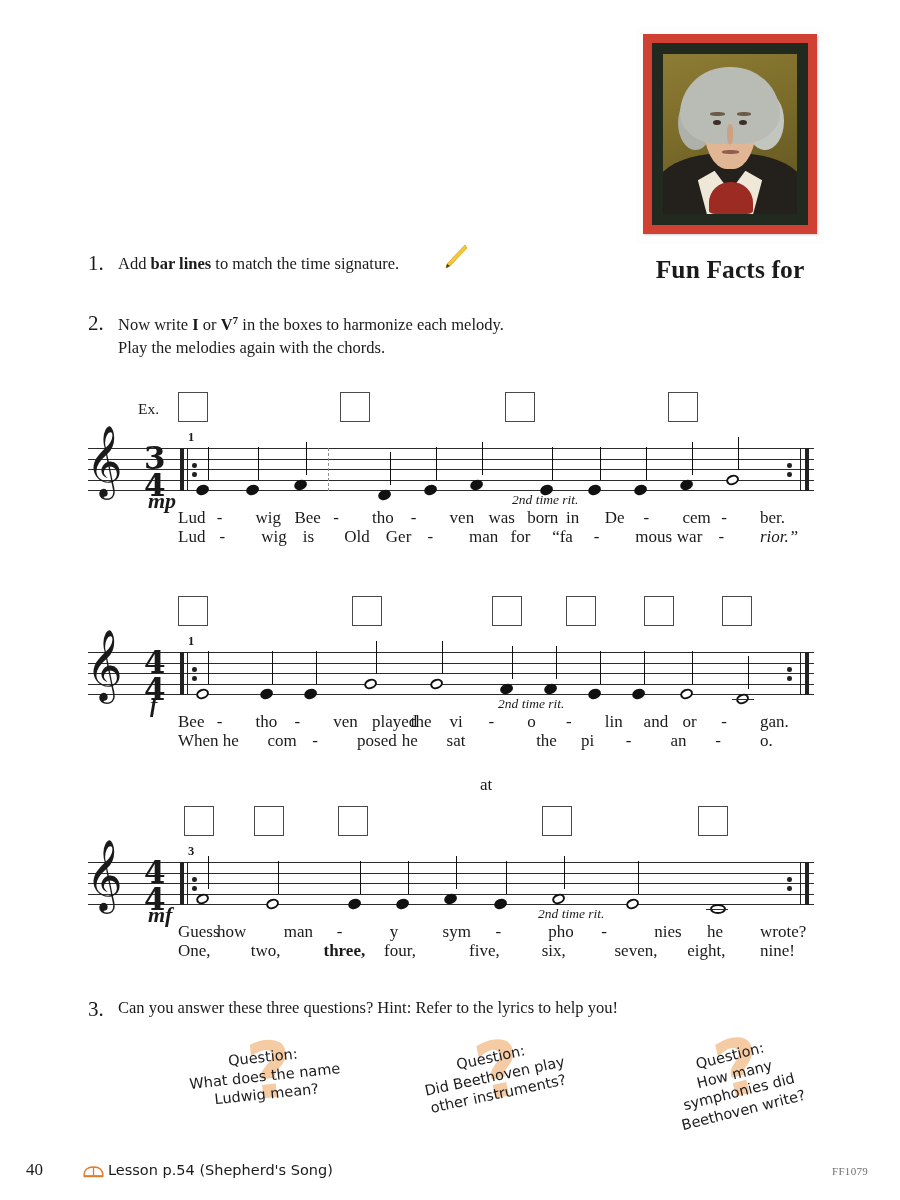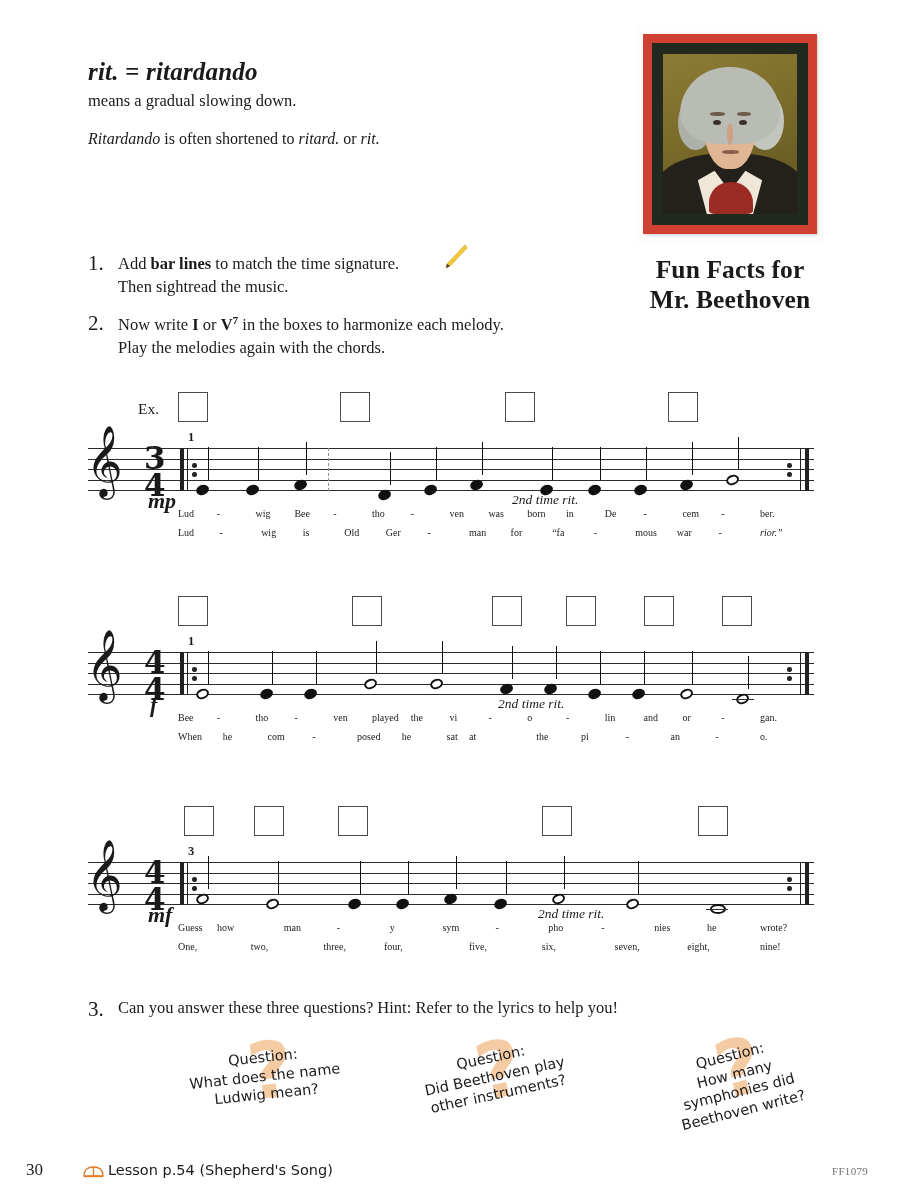--- a/index.html
+++ b/index.html
@@ -157,21 +157,21 @@
     width: 1.7px; height: 33px; background: #111;
   }
   .note.whole .head {
     width: 16px; height: 9.8px; border: 2.4px solid #111;
     background: #fff; transform: rotate(0deg);
   }
   .ledger {
     position: absolute; width: 22px; height: 1.3px; background: #2b2b2b;
   }
   .lyric-row {
-    position: relative; height: 20px; font-size: 10px;
+    position: relative; height: 20px; font-size: 17px;
   }
   .lyric-row span { position: absolute; white-space: pre; }
 
   
   .question {
     position: absolute; width: 190px; height: 96px;
   }
   .qmark {
     position: absolute; font-size: 78px; color: #f5cba4;
     font-family: "DejaVu Sans", sans-serif; font-weight: bold;
@@ -197,25 +197,20 @@
   .cat-num {
     position: absolute; left: 832px; top: 9px; font-size: 11px;
     color: #6f6f6f; letter-spacing: .3px;
   }
 </style>
 </head>
 <body>
 
 <div class="page">
 
-  <div class="lesson-head">
-    <div class="rit-title">rit.  =  ritardando</div>
-    <div class="rit-sub">means a gradual slowing down.</div>
-    <div class="rit-note"><i>Ritardando</i><span> is often shortened to </span><i>ritard.</i><span> or </span><i>rit.</i></div>
-  </div>
 
   <div class="portrait-card">
     <div class="portrait-white">
       <div class="frame-red">
         <div class="frame-dark">
           <div class="portrait-img">
             <div class="p-coat"></div>
             <div class="p-hair l"></div>
             <div class="p-hair r"></div>
             <div class="p-face"></div>
@@ -227,29 +222,27 @@
             <div class="p-nose"></div>
             <div class="p-mouth"></div>
             <div class="p-collar"></div>
             <div class="p-cravat"></div>
           </div>
         </div>
       </div>
     </div>
     <div class="caption">
       <div>Fun Facts for</div>
-      <div>Mr. Beethoven</div>
     </div>
   </div>
 
   <div class="instr instr1">
     <div class="num">1.</div>
     <div class="body">
       <div><span>Add </span><b>bar lines</b><span> to match the time signature.</span></div>
-      <div>Then sightread the music.</div>
     </div>
   </div>
   <div class="pencil-icon">
     <svg width="26" height="26" viewBox="0 0 26 26">
       <polygon points="23,1 25,4 8,22 4,24 5,20" fill="#f2c838" stroke="#d8a81e" stroke-width="0.8"></polygon>
       <polygon points="4,24 5,20 8,22" fill="#3a3a3a"></polygon>
     </svg>
   </div>
 
   <div class="instr instr2">
@@ -473,21 +466,21 @@
           <span style="left: 760px;">gan.</span>
         </div>
         <div class="lyric-row" style="position: absolute; left: 0px; top: 731px; width: 900px;">
           <span style="left: 178px;">When</span>
           <span style="left: 222.769px;">he</span>
           <span style="left: 267.538px;">com</span>
           <span style="left: 312.308px;">-</span>
           <span style="left: 357.077px;">posed</span>
           <span style="left: 401.846px;">he</span>
           <span style="left: 446.615px;">sat</span>
-          <span style="left: 469px;">at</span>
+          <span style="left: 480px; margin-top: 44px;">at</span>
           <span style="left: 536.154px;">the</span>
           <span style="left: 580.923px;">pi</span>
           <span style="left: 625.692px;">-</span>
           <span style="left: 670.462px;">an</span>
           <span style="left: 715.231px;">-</span>
           <span style="left: 760px;">o.</span>
         </div>
       </div>
       <div class="system">
         <div class="chordbox" style="left: 184px; top: 806px;"></div>
@@ -568,21 +561,21 @@
           <span style="left: 495.455px;">-</span>
           <span style="left: 548.364px;">pho</span>
           <span style="left: 601.273px;">-</span>
           <span style="left: 654.182px;">nies</span>
           <span style="left: 707.091px;">he</span>
           <span style="left: 760px;">wrote?</span>
         </div>
         <div class="lyric-row" style="position: absolute; left: 0px; top: 941px; width: 900px;">
           <span style="left: 178px;">One,</span>
           <span style="left: 250.75px;">two,</span>
-          <span style="left: 323.5px;">three,</span>
+          <span style="left: 323.5px; font-weight: bold;">three,</span>
           <span style="left: 384px; font-family: Liberation Serif, serif;">four,</span>
           <span style="left: 469px;">five,</span>
           <span style="left: 541.75px;">six,</span>
           <span style="left: 614.5px;">seven,</span>
           <span style="left: 687.25px;">eight,</span>
           <span style="left: 760px;">nine!</span>
         </div>
       </div>
     </div>
 
@@ -613,21 +606,21 @@
         <div class="qtext" style="top: 18px;">
           <div>Question:</div>
           <div>How many</div>
           <div>symphonies did</div>
           <div>Beethoven write?</div>
         </div>
       </div>
     </div>
 
   <div class="footer">
-    <div class="pg-num">30</div>
+    <div class="pg-num">40</div>
     <div class="book-icon">
       <svg width="22" height="15" viewBox="0 0 22 15">
         <path d="M1 12 C1 5 5 3 10.5 3 C16 3 20 5 20 12 Z" fill="#fff" stroke="#e07b28" stroke-width="1.3"></path>
         <line x1="10.5" y1="3" x2="10.5" y2="12" stroke="#e07b28" stroke-width="1.3"></line>
         <line x1="1" y1="12.4" x2="20" y2="12.4" stroke="#e07b28" stroke-width="1.6"></line>
       </svg>
     </div>
     <div class="foot-note">Lesson p.54 (Shepherd's Song)</div>
     <div class="cat-num">FF1079</div>
   </div>

